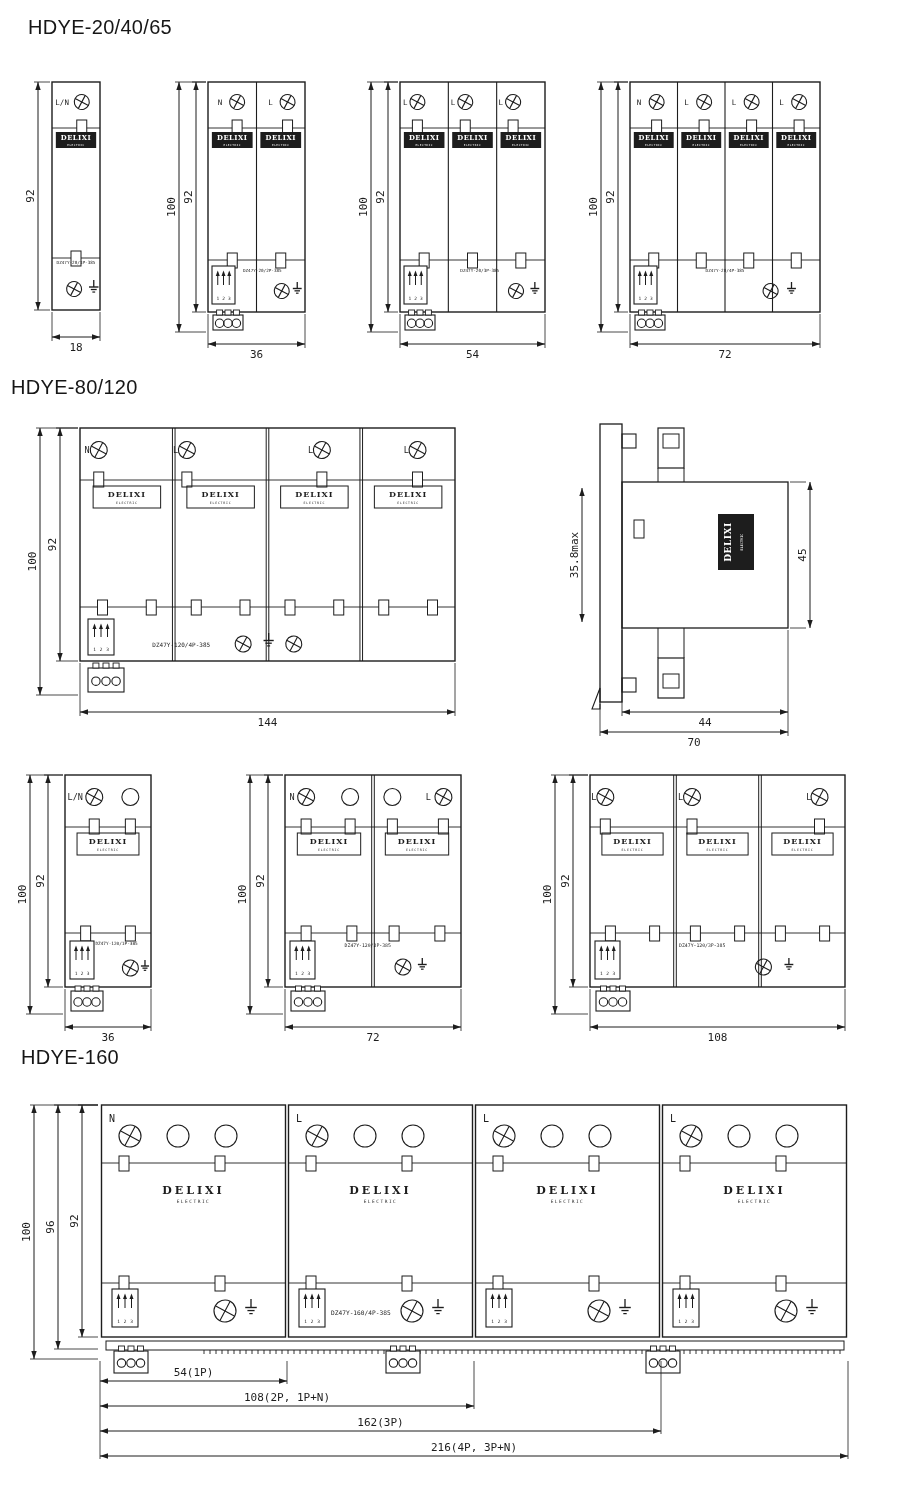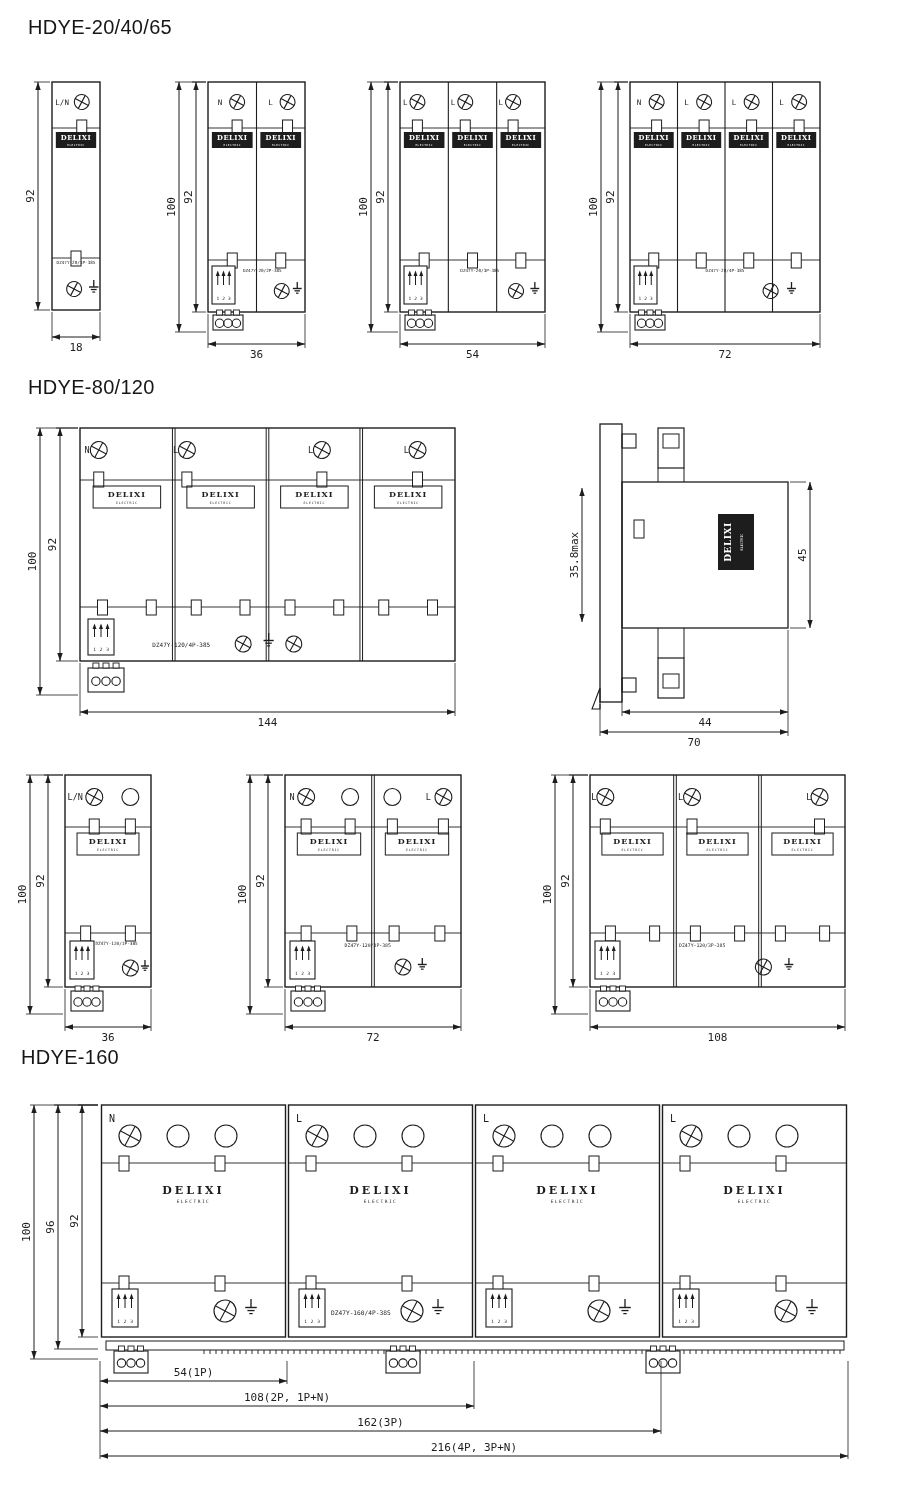--- a/index.html
+++ b/index.html
@@ -7,21 +7,21 @@
         font-family:"Liberation Sans",sans-serif;}
   .sec-title{position:absolute;font-size:20px;color:#161616;letter-spacing:.3px;font-weight:500;}
   #drw{position:absolute;left:0;top:0;}
   text{user-select:none;}
 </style>
 </head>
 <body>
 
 <div class="page">
   <div class="sec-title" style="left:28px;top:16px">HDYE-20/40/65</div>
-  <div class="sec-title" style="left:28px;top:376px">HDYE-80/120</div>
+  <div class="sec-title" style="left:11px;top:376px">HDYE-80/120</div>
   <div class="sec-title" style="left:21px;top:1046px">HDYE-160</div>
   <svg id="drw" width="900" height="1509" viewBox="0 0 900 1509">
       <g>
         <rect x="52" y="82" width="48" height="228" stroke="#1d1d1d" stroke-width="1.4" fill="none"></rect>
         <line x1="52" y1="128" x2="100" y2="128" stroke="#1d1d1d" stroke-width="0.9"></line>
         <line x1="52" y1="258" x2="100" y2="258" stroke="#1d1d1d" stroke-width="0.9"></line>
         <rect x="76.75999999999999" y="120" width="10" height="15" stroke="#1d1d1d" stroke-width="1" fill="#fff"></rect>
         <rect x="71" y="251" width="10" height="15" stroke="#1d1d1d" stroke-width="1" fill="#fff"></rect>
         <g transform="rotate(28 81.75999999999999 102)">
           <circle cx="81.75999999999999" cy="102" r="7.5" stroke="#1d1d1d" stroke-width="1.1" fill="none"></circle>

